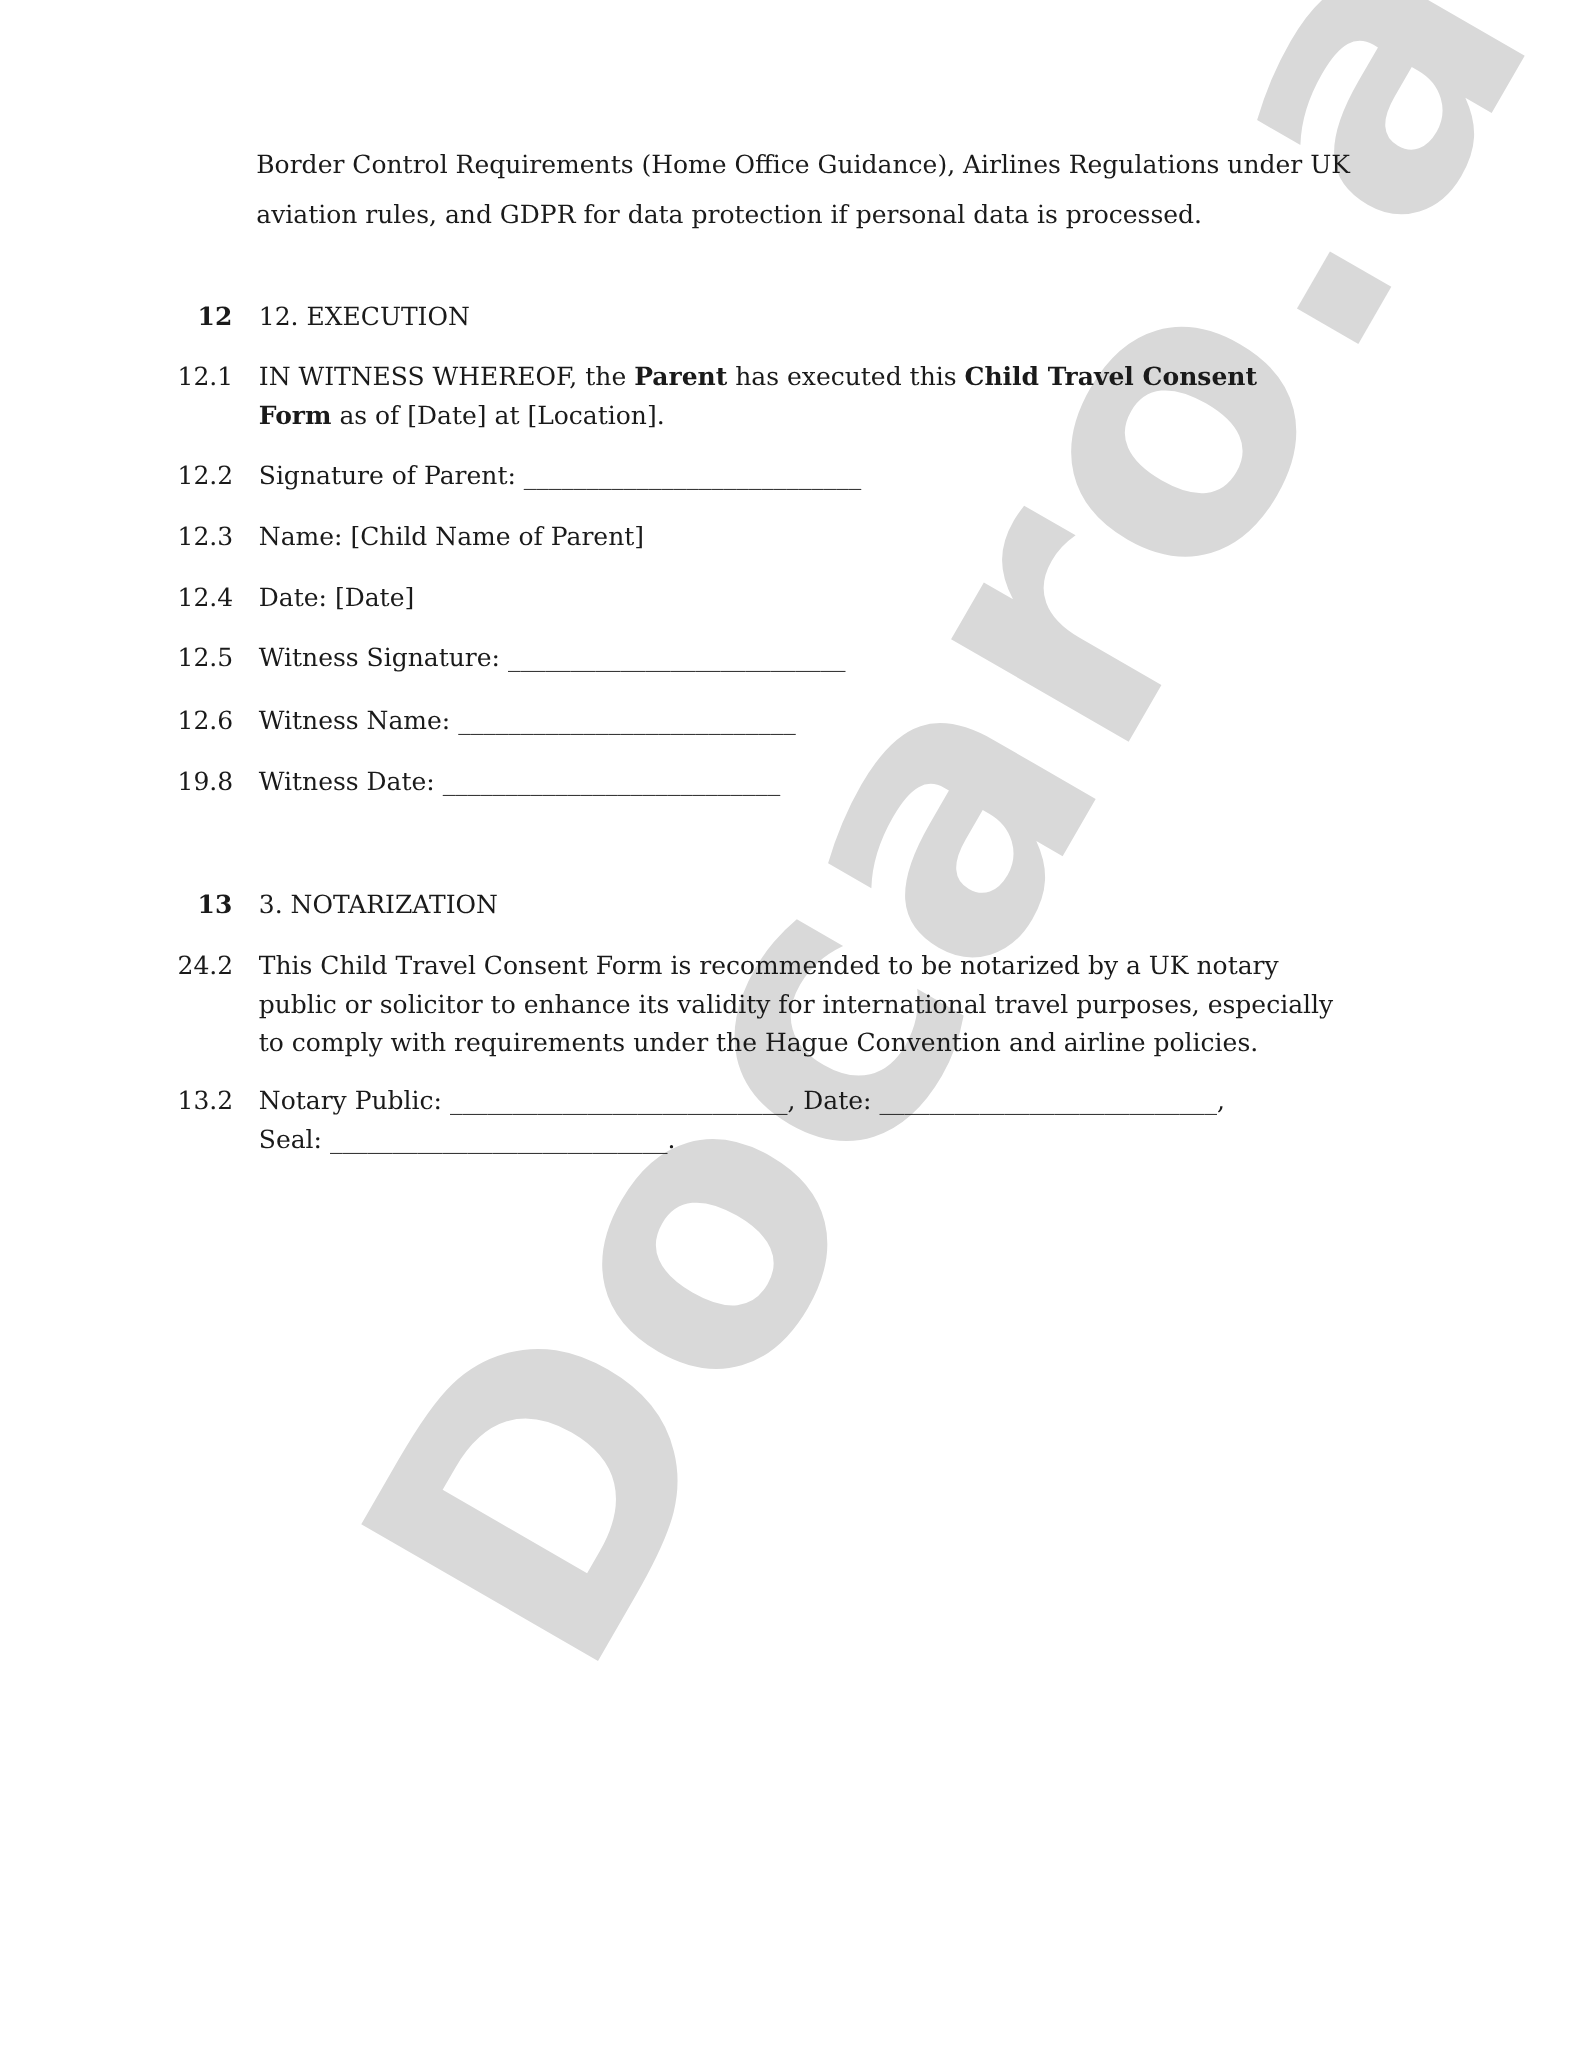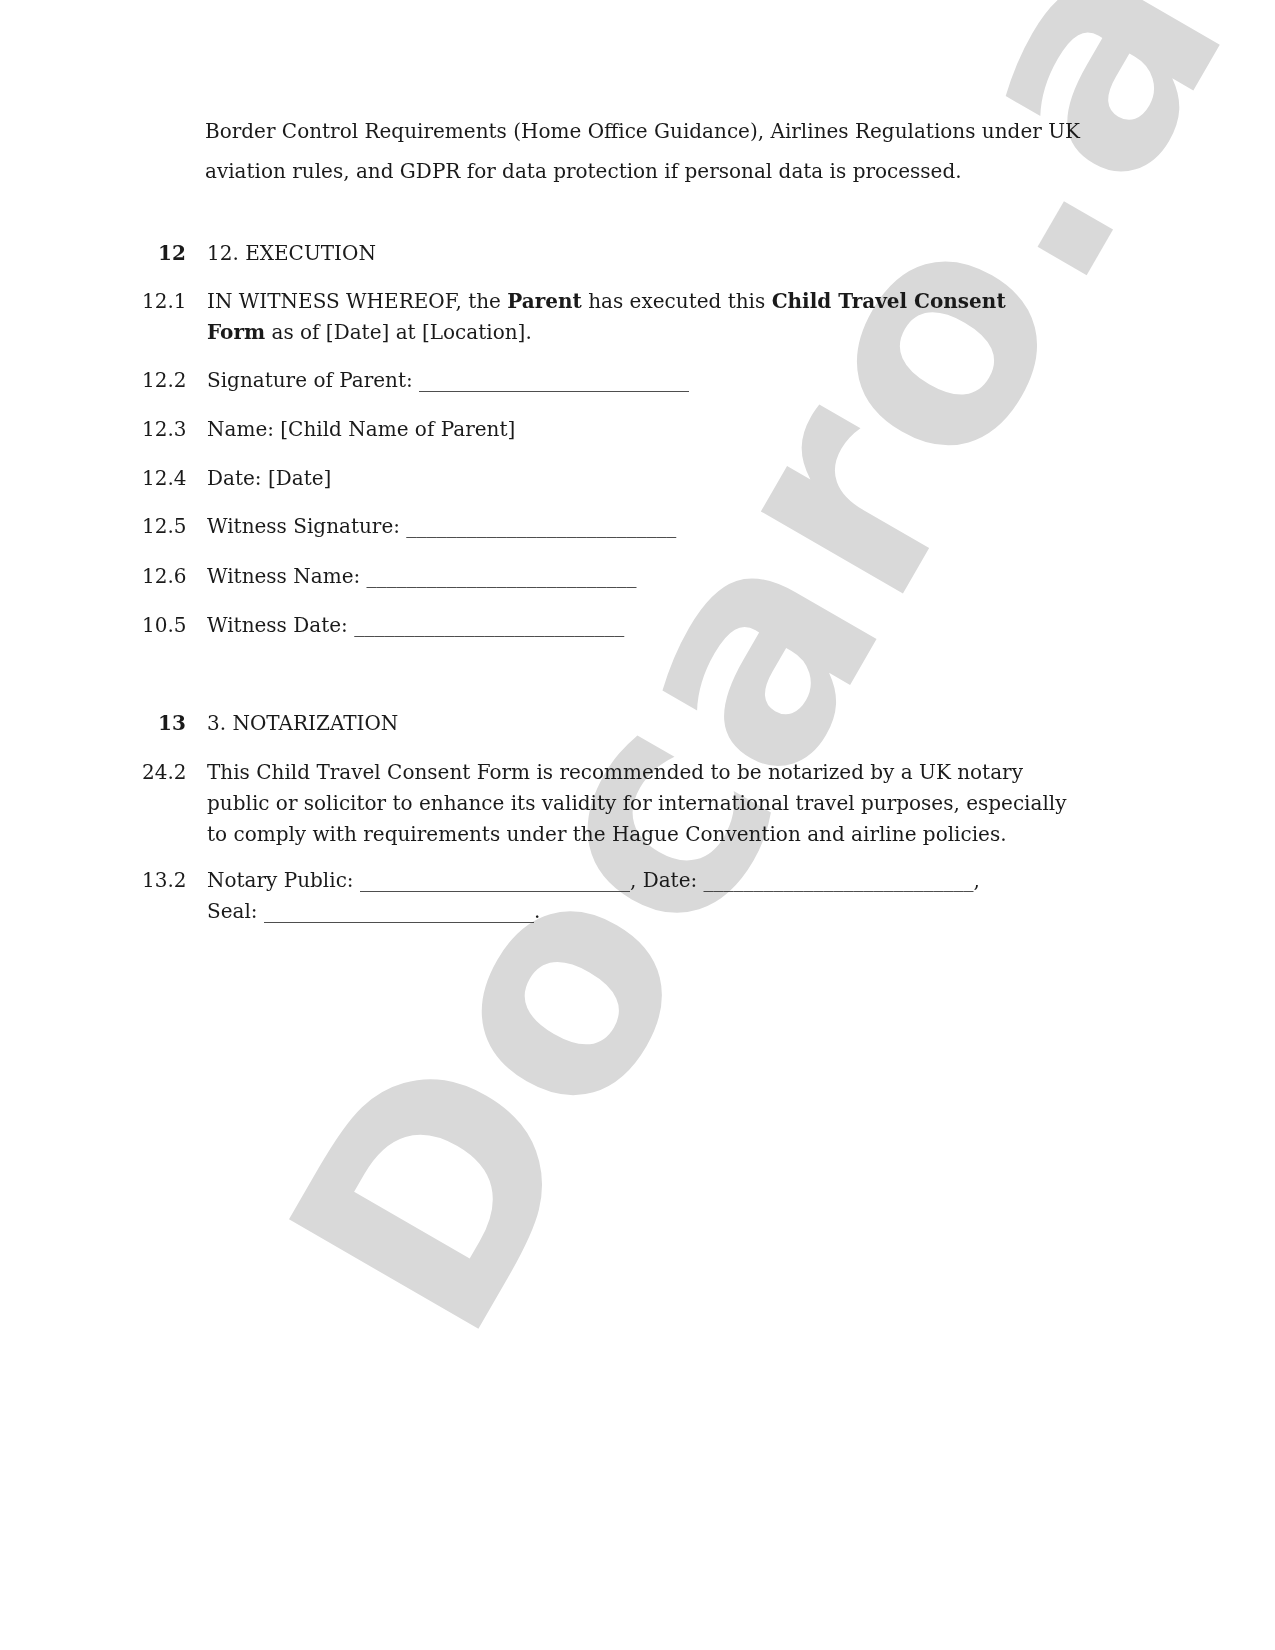--- a/index.html
+++ b/index.html
@@ -57,21 +57,21 @@
       <span class="num">12.5</span>
       <span class="txt">Witness Signature: ___________________________</span>
     </div>
 
     <div class="row" style="top:561px;">
       <span class="num">12.6</span>
       <span class="txt">Witness Name: ___________________________</span>
     </div>
 
     <div class="row" style="top:610px;">
-      <span class="num">10.5</span>
+      <span class="num">19.8</span>
       <span class="txt">Witness Date: ___________________________</span>
     </div>
 
     <div class="row" style="top:708px;">
       <span class="num h">13</span>
       <span class="txt h">3. NOTARIZATION</span>
     </div>
 
     <div class="row" style="top:757px;">
       <span class="num">24.2</span>

